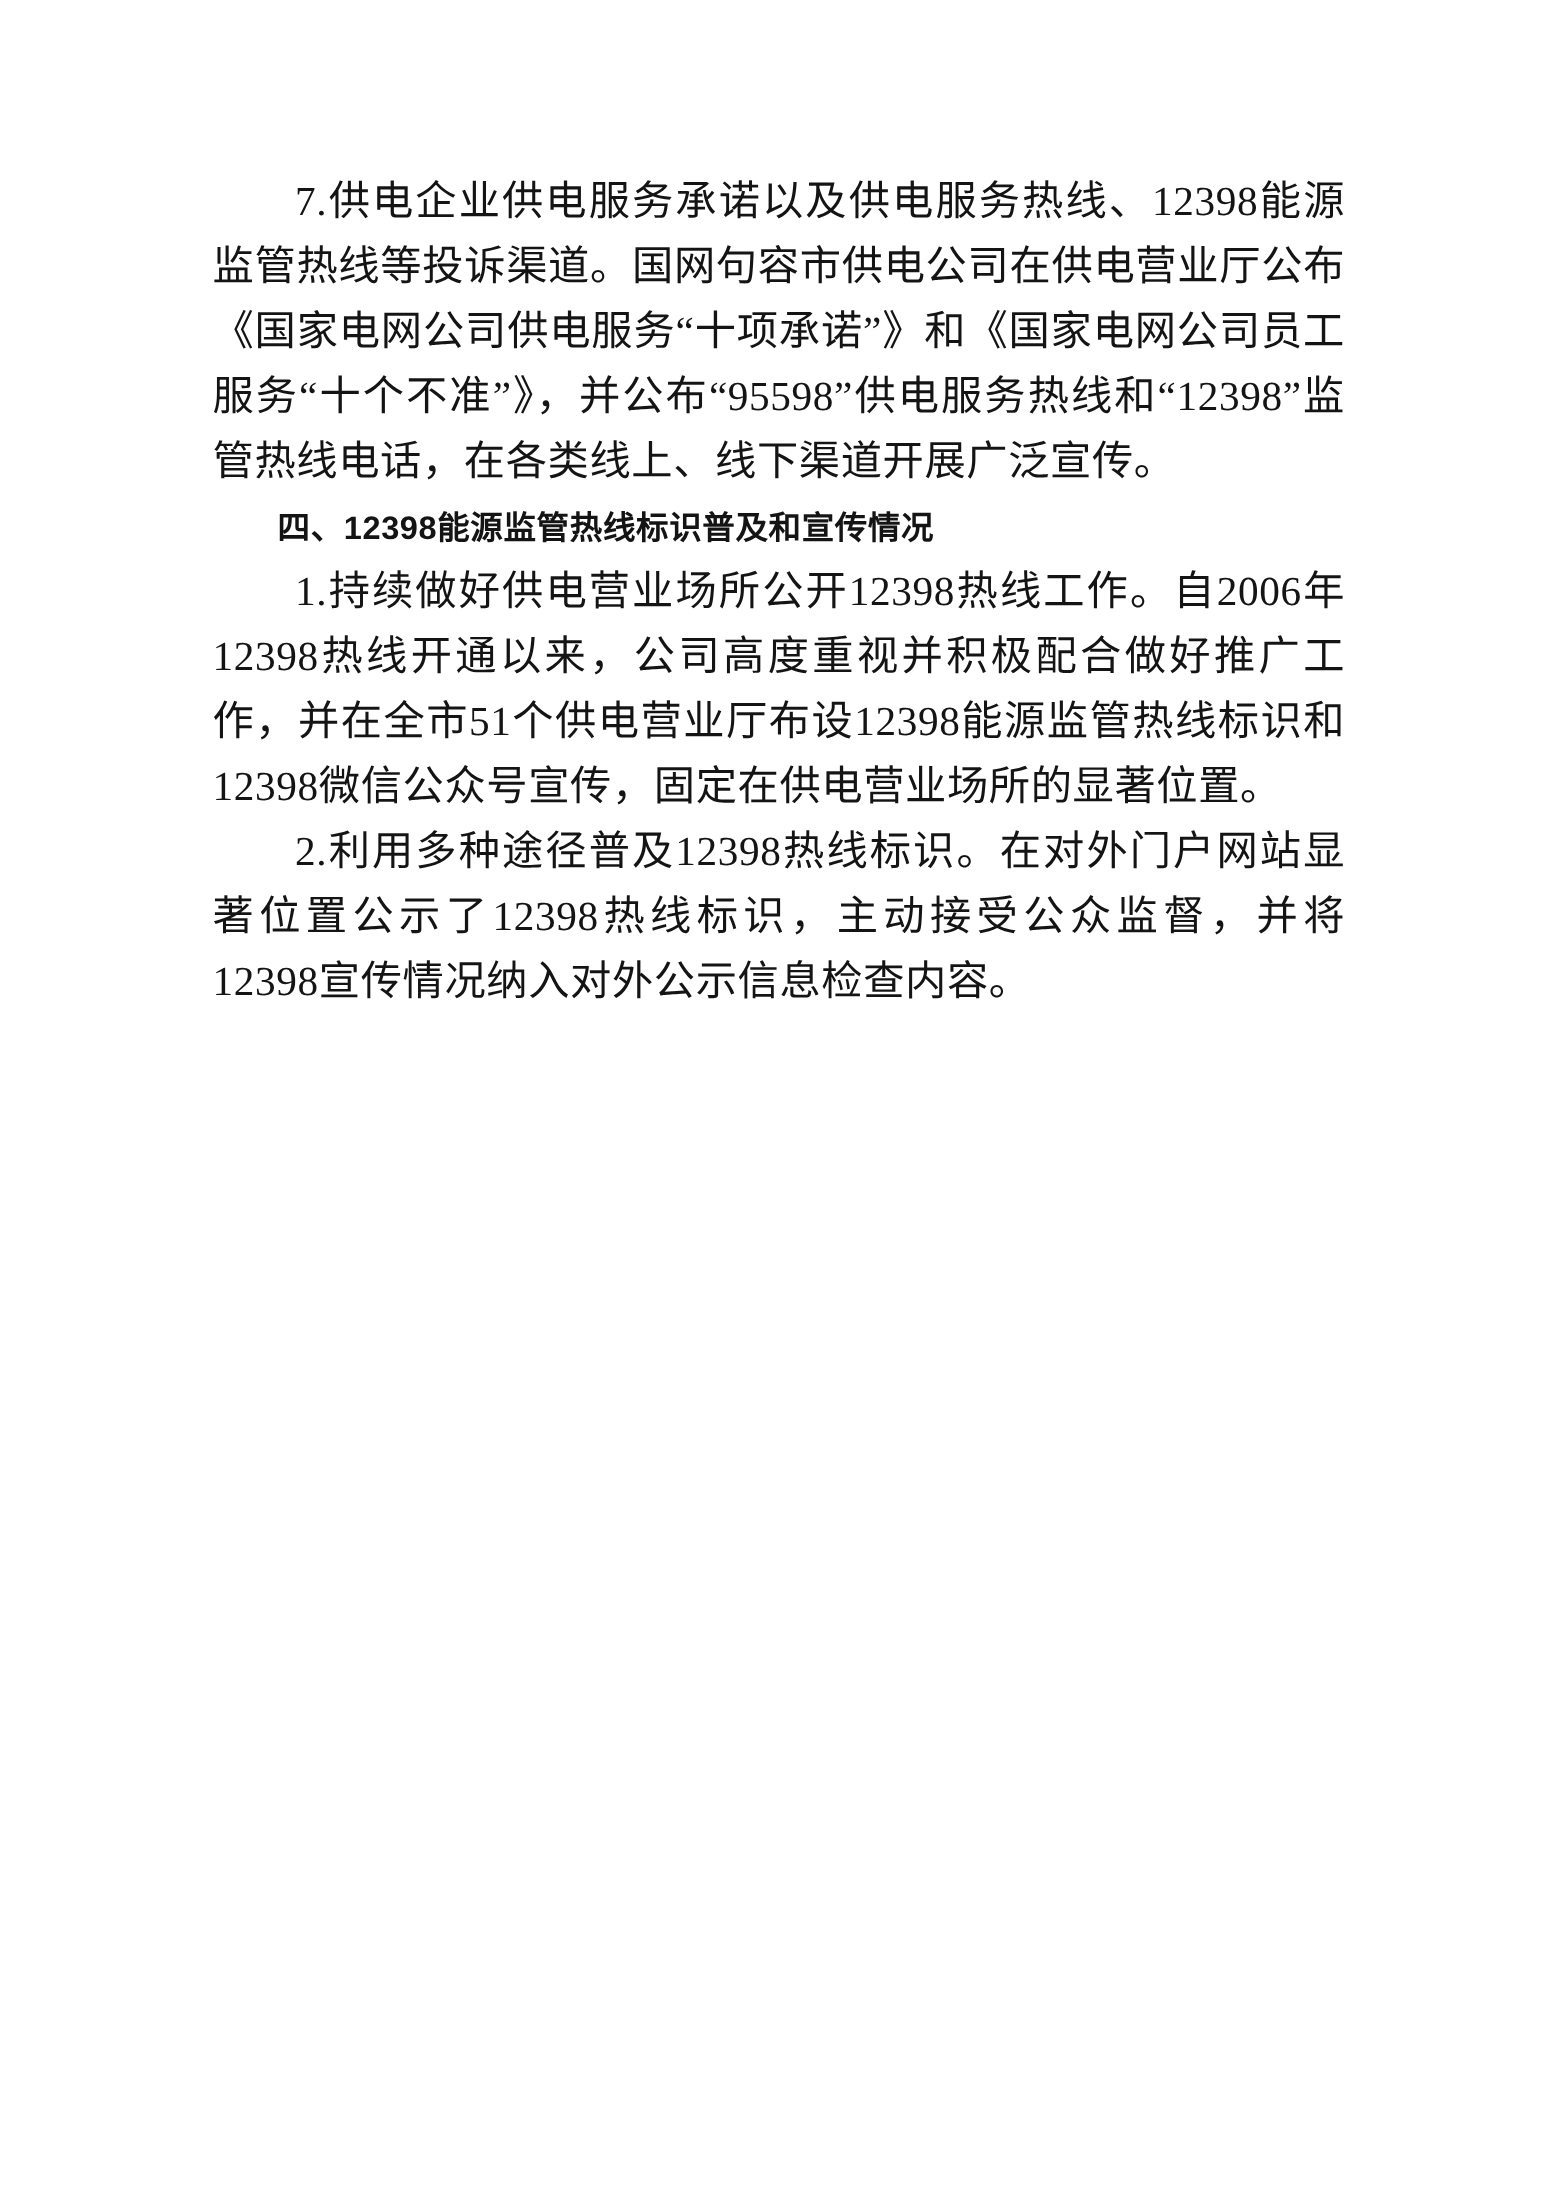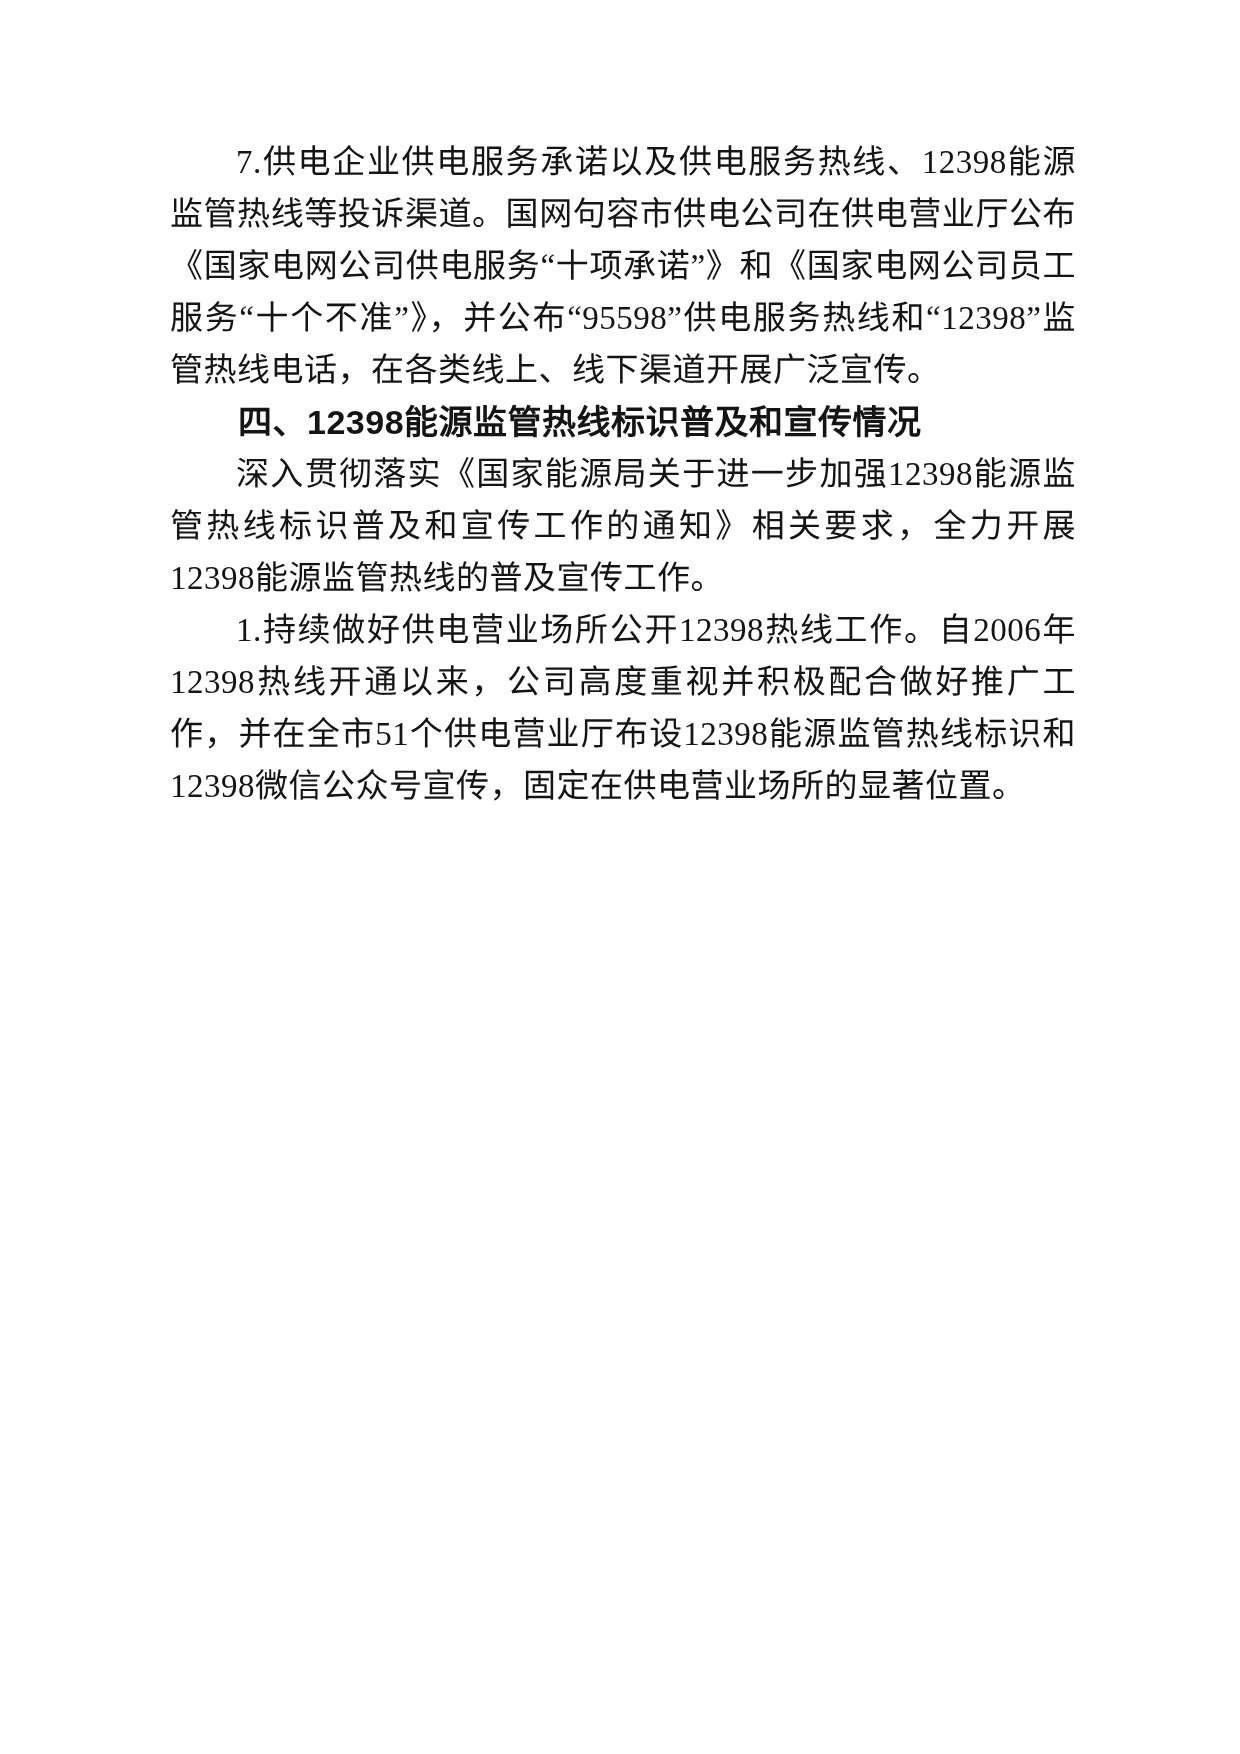--- a/index.html
+++ b/index.html
@@ -26,21 +26,21 @@
     margin: 0;
     font-size: 33px;
     line-height: 52px;
     text-align: justify;
     text-justify: inter-ideograph;
     text-indent: 2em;
     letter-spacing: 0.5px;
   }
   .section-heading {
     margin: 0;
-    font-size: 34px;
+    font-size: 26px;
     line-height: 52px;
     font-weight: bold;
     font-family: "Liberation Sans", "DejaVu Sans", sans-serif;
     text-indent: 2em;
     letter-spacing: 0.5px;
   }
   .footer {
     position: absolute;
     top: 1608px;
     left: 0;
@@ -54,20 +54,20 @@
     color: #1a1a1a;
   }
 </style>
 </head>
 <body>
 
 <div class="page">
   <div class="content">
     <p class="body-para">7.供电企业供电服务承诺以及供电服务热线、12398能源监管热线等投诉渠道。国网句容市供电公司在供电营业厅公布《国家电网公司供电服务“十项承诺”》和《国家电网公司员工服务“十个不准”》，并公布“95598”供电服务热线和“12398”监管热线电话，在各类线上、线下渠道开展广泛宣传。</p>
     <h2 class="section-heading">四、12398能源监管热线标识普及和宣传情况</h2>
-    <p class="body-para">深入贯彻落实《国家能源局关于进一步加强12398能源监管热线标识普及和宣传工作的通知》相关要求，全力开展12398能源监管热线的普及宣传工作。</p>
     <p class="body-para">1.持续做好供电营业场所公开12398热线工作。自2006年12398热线开通以来，公司高度重视并积极配合做好推广工作，并在全市51个供电营业厅布设12398能源监管热线标识和12398微信公众号宣传，固定在供电营业场所的显著位置。</p>
+    <p class="body-para">2.利用多种途径普及12398热线标识。在对外门户网站显著位置公示了12398热线标识，主动接受公众监督，并将12398宣传情况纳入对外公示信息检查内容。</p>
   </div>
 
   <div class="footer">
     <span class="page-number">— 6 —</span>
   </div>
 </div>
 
 </body></html>

